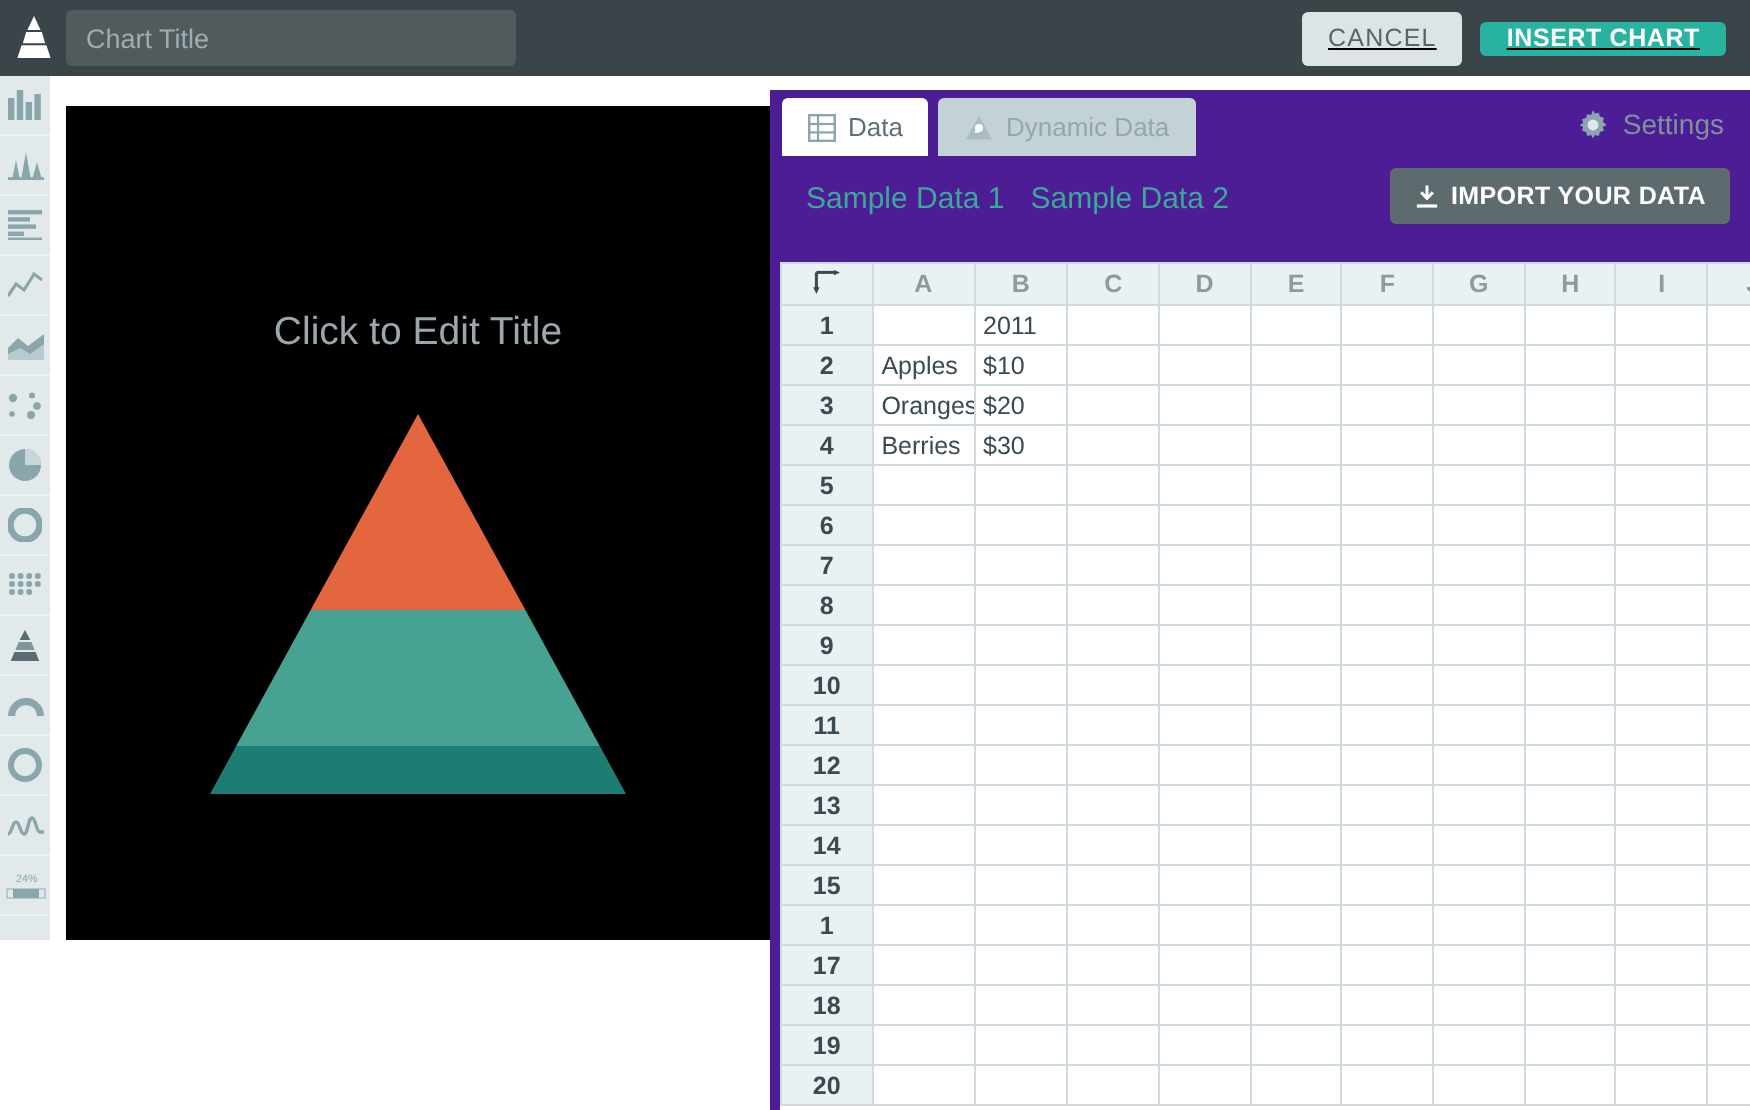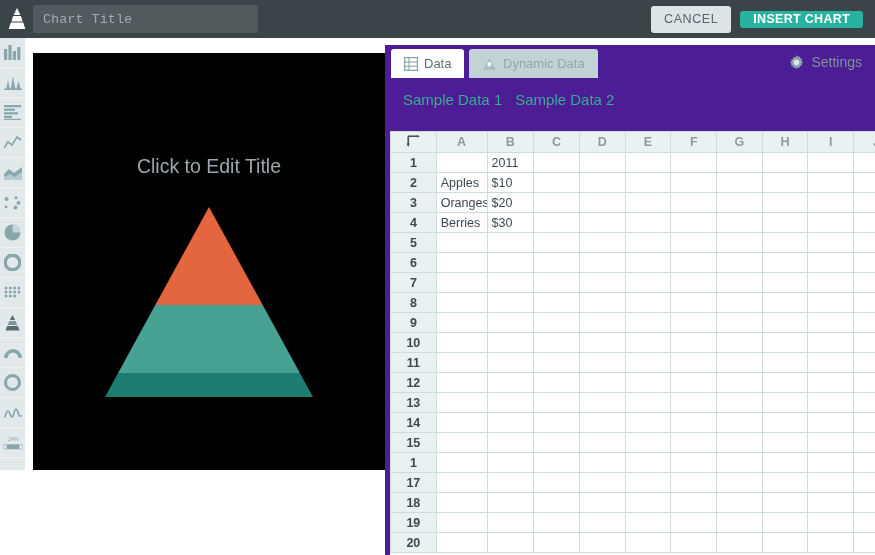--- a/index.html
+++ b/index.html
@@ -16,25 +16,25 @@
     position:absolute;left:0;top:0;width:875px;height:38px;
     background:#3b4549;display:flex;align-items:center;
   }
   .brand-logo{
     width:33px;height:38px;display:flex;align-items:center;justify-content:center;
     flex:0 0 33px;
   }
   .title-input{
     width:225px;height:28px;box-sizing:border-box;
     background:#515b5e;border:none;border-radius:3px;
-    color:#ffffff;font-size:13.5px;font-family:Liberation Mono, monospace;
+    color:#ffffff;font-size:13.5px;font-family:Liberation Sans, sans-serif;
     padding:0 10px;outline:none;
   }
   .title-input::placeholder{color:#9fadb1;}
-  .topbar-right{margin-left:auto;display:flex;align-items:center;gap:9px;padding-right:12px;}
+  .topbar-right{margin-left:auto;display:flex;align-items:center;gap:9px;padding-right:12px;text-decoration:underline;}
   .btn-cancel{
     background:#dde4e6;color:#56656a;border:none;border-radius:3px;
     height:27px;padding:0 13px;font-size:12.5px;letter-spacing:.6px;
     font-family:"Liberation Sans", sans-serif;cursor:pointer;
   }
   .btn-insert{
     background:#27b3a0;color:#ffffff;border:none;border-radius:3px;
     height:17px;padding:0 13px;font-size:12.5px;font-weight:bold;letter-spacing:.3px;
     font-family:"Liberation Sans", sans-serif;cursor:pointer;
   }
@@ -314,20 +314,27 @@
         <span>Settings</span>
       </div>
 
     </div>
 
     <div class="subbar">
       <div class="sample-links">
         <span class="sample-link">Sample Data 1</span>
         <span class="sample-link">Sample Data 2</span>
       </div>
+      <button class="import-btn">
+        <svg width="13" height="13" viewBox="0 0 13 13">
+          <path d="M6.5 0.8 L6.5 6.6 M3.6 4.2 L6.5 7.2 L9.4 4.2" fill="none" stroke="#ffffff" stroke-width="1.5"></path>
+          <rect x="1.4" y="10.2" width="10.2" height="1.6" fill="#ffffff"></rect>
+        </svg>
+        <span>IMPORT YOUR DATA</span>
+      </button>
     </div>
 
     <div class="sheet-wrap">
       <table class="sheet">
         <thead>
           <tr>
             <th class="corner">
               <svg width="15" height="14" viewBox="0 0 15 14" style="display:inline-block;vertical-align:middle;">
                 <path d="M2.2 1.2 L2.2 9.6" fill="none" stroke="#3a4a52" stroke-width="1.5"></path>
                 <path d="M2.2 1.2 L11.5 1.2" fill="none" stroke="#3a4a52" stroke-width="1.5"></path>

